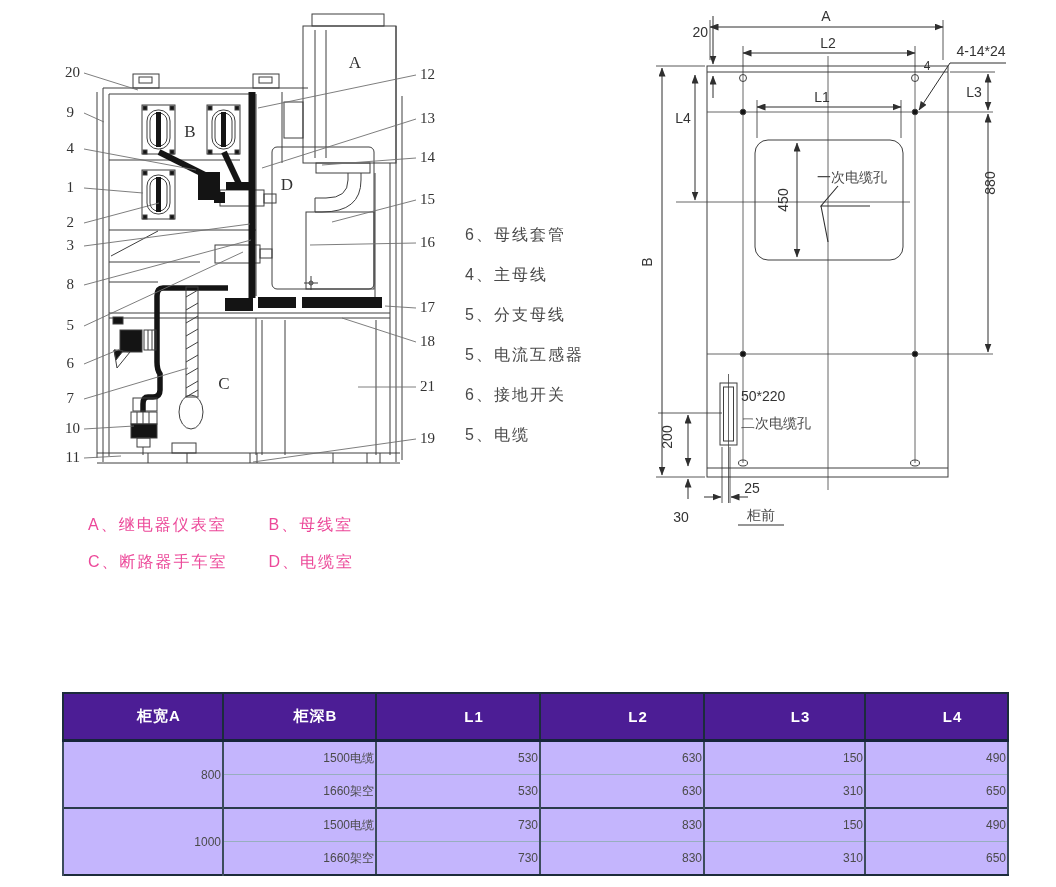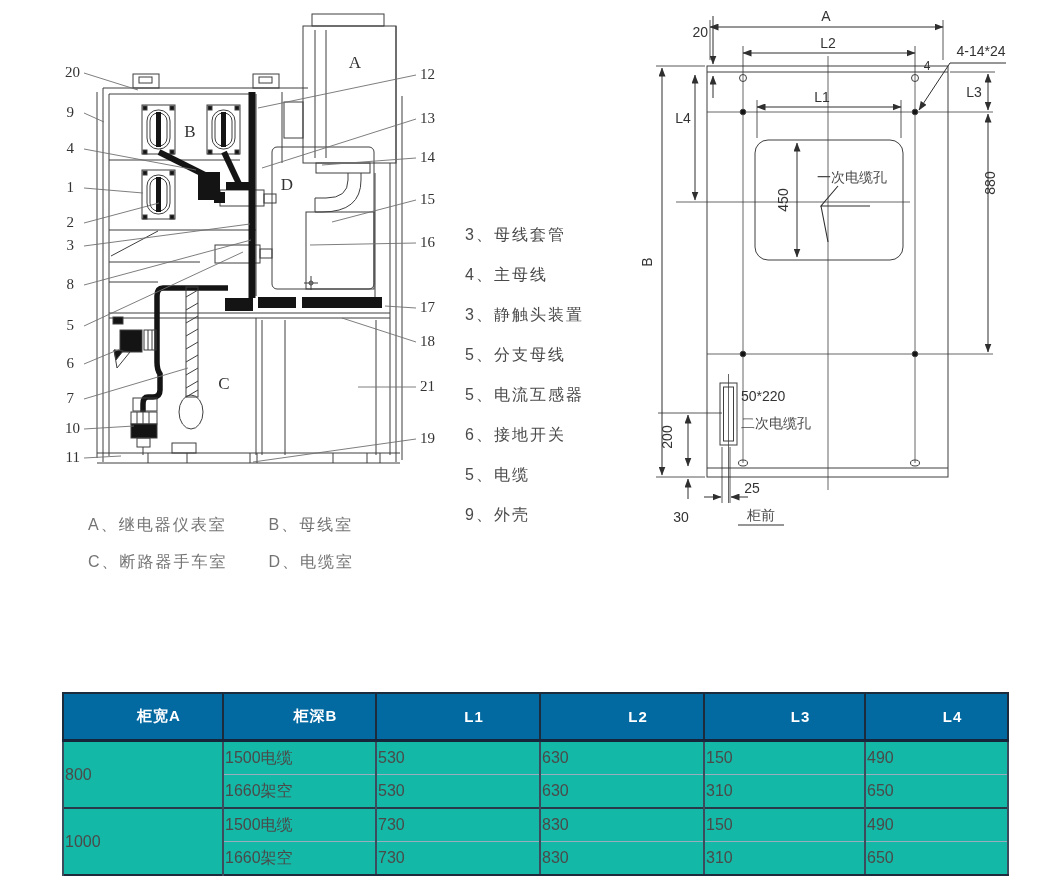--- a/index.html
+++ b/index.html
@@ -7,28 +7,28 @@
         font-family:"Liberation Sans","DejaVu Sans",sans-serif;}
   #diagram{position:absolute;left:0;top:0;}
   svg text{stroke:none;}
   .dimtxt{font-family:"Liberation Sans","DejaVu Sans",sans-serif;font-size:14px;fill:#333;}
   .dimtxt-s{font-family:"Liberation Sans","DejaVu Sans",sans-serif;font-size:12px;fill:#333;}
   .cjktxt{font-family:"Liberation Sans","DejaVu Sans",sans-serif;font-size:14px;fill:#4a4a4a;}
   .cotxt{font-family:"Liberation Serif","DejaVu Serif",serif;font-size:15px;fill:#333;}
   .lettertxt{font-family:"Liberation Serif","DejaVu Serif",serif;font-size:17px;fill:#333;}
   .legend{position:absolute;left:465px;top:215px;width:220px;color:#4a4a4a;}
   .legend-item{height:40px;line-height:40px;font-size:16px;letter-spacing:2px;white-space:nowrap;}
-  .rooms{position:absolute;left:88px;top:506px;color:#737373;}
+  .rooms{position:absolute;left:88px;top:506px;color:#ec4899;}
   .room-line{height:37px;line-height:37px;font-size:16px;letter-spacing:2px;white-space:nowrap;}
   .room-first{display:inline-block;width:174px;}
   .spec-table{position:absolute;left:62px;top:692px;border-collapse:collapse;table-layout:fixed;
               width:945px;}
-  .spec-table th{background:#0369a1;color:#ffffff;font-size:15px;font-weight:bold;height:43px;
+  .spec-table th{background:#4c1d95;color:#ffffff;font-size:15px;font-weight:bold;height:43px;
               border:2px solid #1c2c3c;border-bottom:3px solid #16253a;letter-spacing:1px;padding-left:33px;}
-  .spec-table td{background:#14b8a6;color:#4a4a4a;font-size:16px;text-align:left;height:30px;
+  .spec-table td{background:#c4b5fd;color:#4a4a4a;font-size:12px;text-align:right;height:30px;
               border-left:2px solid #3c4c5c;border-right:2px solid #3c4c5c;
               border-top:1px solid #98aebf;border-bottom:1px solid #98aebf;}
   .spec-table{border:2px solid #1c2c3c;}
   .spec-table tr.group td{border-top:2px solid #2a3a4a;}
   .spec-table tbody tr:last-child td{border-bottom:2px solid #1c2c3c;}
 </style>
 </head>
 <body>
 
 <div class="page">
@@ -317,28 +317,26 @@
     <text class="dimtxt" x="741" y="401">50*220</text>
     <text class="cjktxt" x="741" y="428">二次电缆孔</text>
     <text class="dimtxt" x="672" y="437" text-anchor="middle" transform="rotate(-90 672 437)">200</text>
     <text class="dimtxt" x="752" y="493" text-anchor="middle">25</text>
     <text class="dimtxt" x="681" y="522" text-anchor="middle">30</text>
     <text class="cjktxt" x="761" y="520" text-anchor="middle">柜前</text>
   </g>
 </svg>
 
 <div class="legend">
-  <div class="legend-item">3、母线套管</div>
+  <div class="legend-item">6、母线套管</div>
   <div class="legend-item">4、主母线</div>
-  <div class="legend-item">3、静触头装置</div>
   <div class="legend-item">5、分支母线</div>
   <div class="legend-item">5、电流互感器</div>
   <div class="legend-item">6、接地开关</div>
   <div class="legend-item">5、电缆</div>
-  <div class="legend-item">9、外壳</div>
 </div>
 
 <div class="rooms">
   <div class="room-line">
     <span class="room-first">A、继电器仪表室</span>
     <span>B、母线室</span>
   </div>
   <div class="room-line">
     <span class="room-first">C、断路器手车室</span>
     <span>D、电缆室</span>

